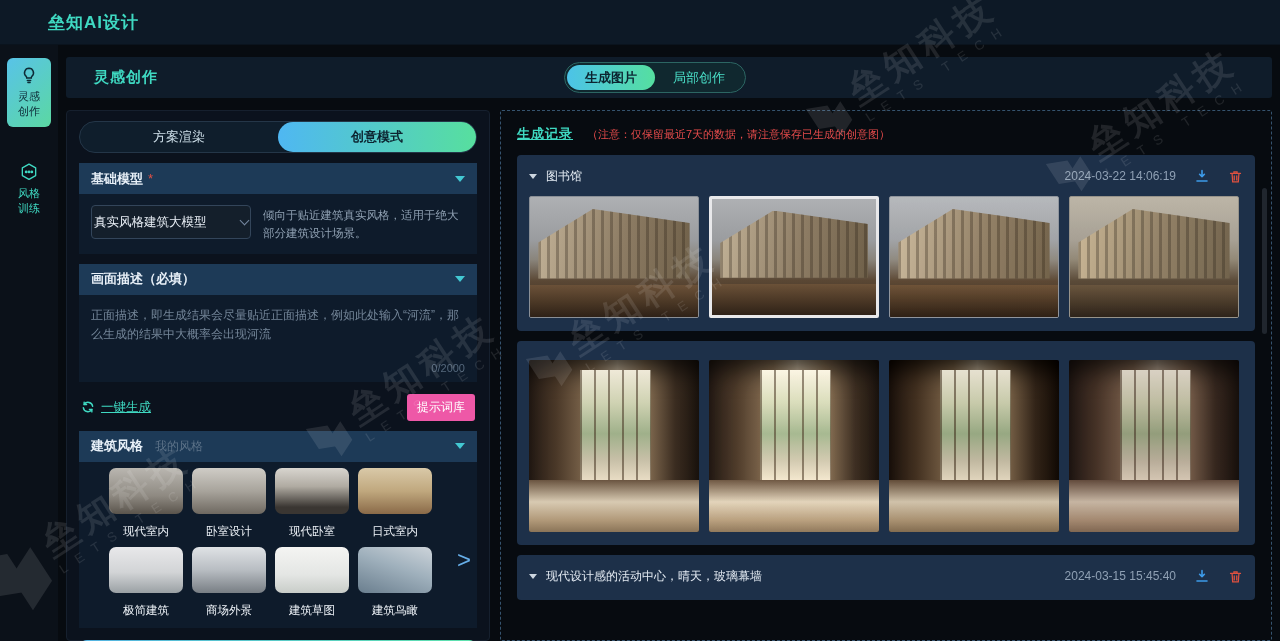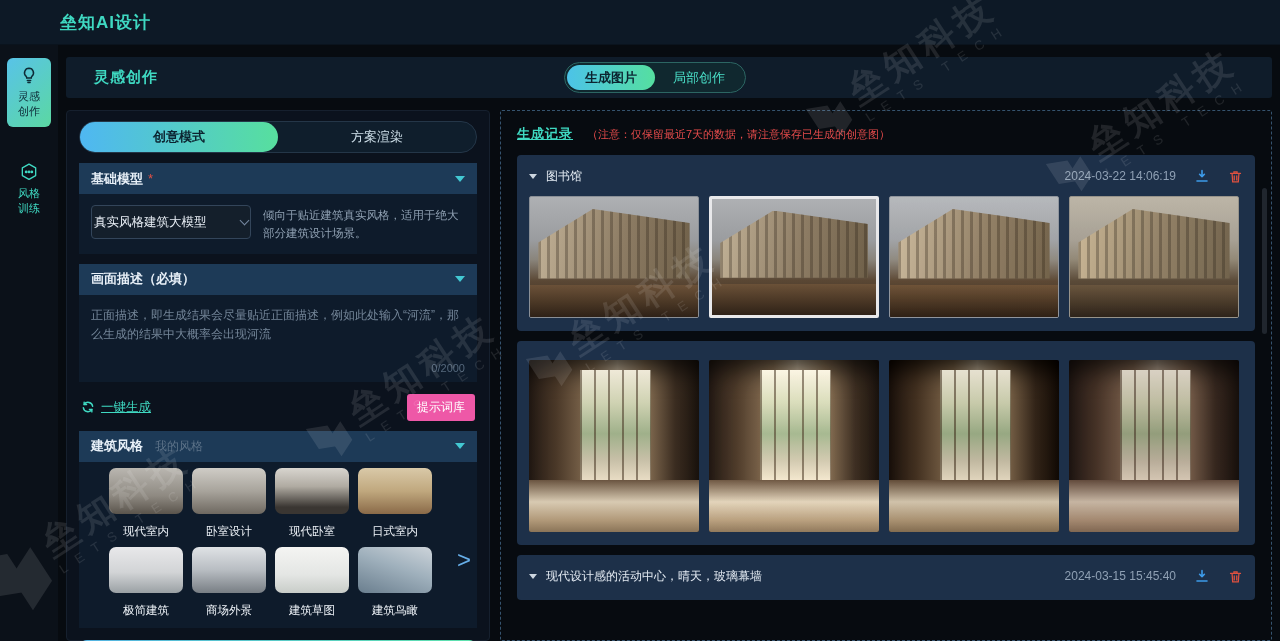--- a/index.html
+++ b/index.html
@@ -2,21 +2,21 @@
 <html><head>
 <meta charset="utf-8">
 <style>
   * { margin:0; padding:0; box-sizing:border-box; }
   html,body { background:#05080c; }
   #page {
     width:1280px; height:641px; position:relative; overflow:hidden;
     background:#070b10; font-family:"Liberation Sans", sans-serif; color:#e6edf4;
   }
   
-  .topbar { height:45px; background:#0d1926; display:flex; align-items:center; padding-left:60px; border-bottom:1px solid #0a131d; }
+  .topbar { height:45px; background:#0d1926; display:flex; align-items:center; padding-left:48px; border-bottom:1px solid #0a131d; }
   .brand { color:#3fd9c2; font-size:17px; font-weight:bold; letter-spacing:1px; }
   
   .app { display:flex; height:596px; }
   .sidebar { width:58px; background:#0b1119; padding-top:13px; display:flex; flex-direction:column; align-items:center; flex-shrink:0; }
   .side-item { width:44px; border-radius:6px; display:flex; flex-direction:column; align-items:center; padding:7px 0 8px; cursor:pointer; }
   .side-item.active { background:linear-gradient(135deg,#58c3e8 0%,#5bd8a2 100%); color:#0d2a36; }
   .side-item.active .side-label { color:#0d2a36;font-family:Liberation Serif, serif; }
   .side-item.plain { margin-top:28px; color:#3fd9c2; }
   .side-label { font-size:11px; line-height:15px; color:#3fd9c2; text-align:center; margin-top:4px; }
   .side-item .ic { display:block; height:20px; }
@@ -154,22 +154,22 @@
           <div class="top-tab active">生成图片</div>
           <div class="top-tab">局部创作</div>
         </div>
       </div>
 
       <div class="columns">
 
         <div class="left-panel">
 
           <div class="mode-tabs">
+            <div class="mode-tab">方案渲染</div>
             <div class="mode-tab active">创意模式</div>
-            <div class="mode-tab">方案渲染</div>
           </div>
 
           <div class="card">
             <div class="card-head">
               <span class="card-title">基础模型</span>
               <span class="req">*</span>
               <span class="tri"></span>
             </div>
             <div class="card-body model-row">
               <div class="select-box">

